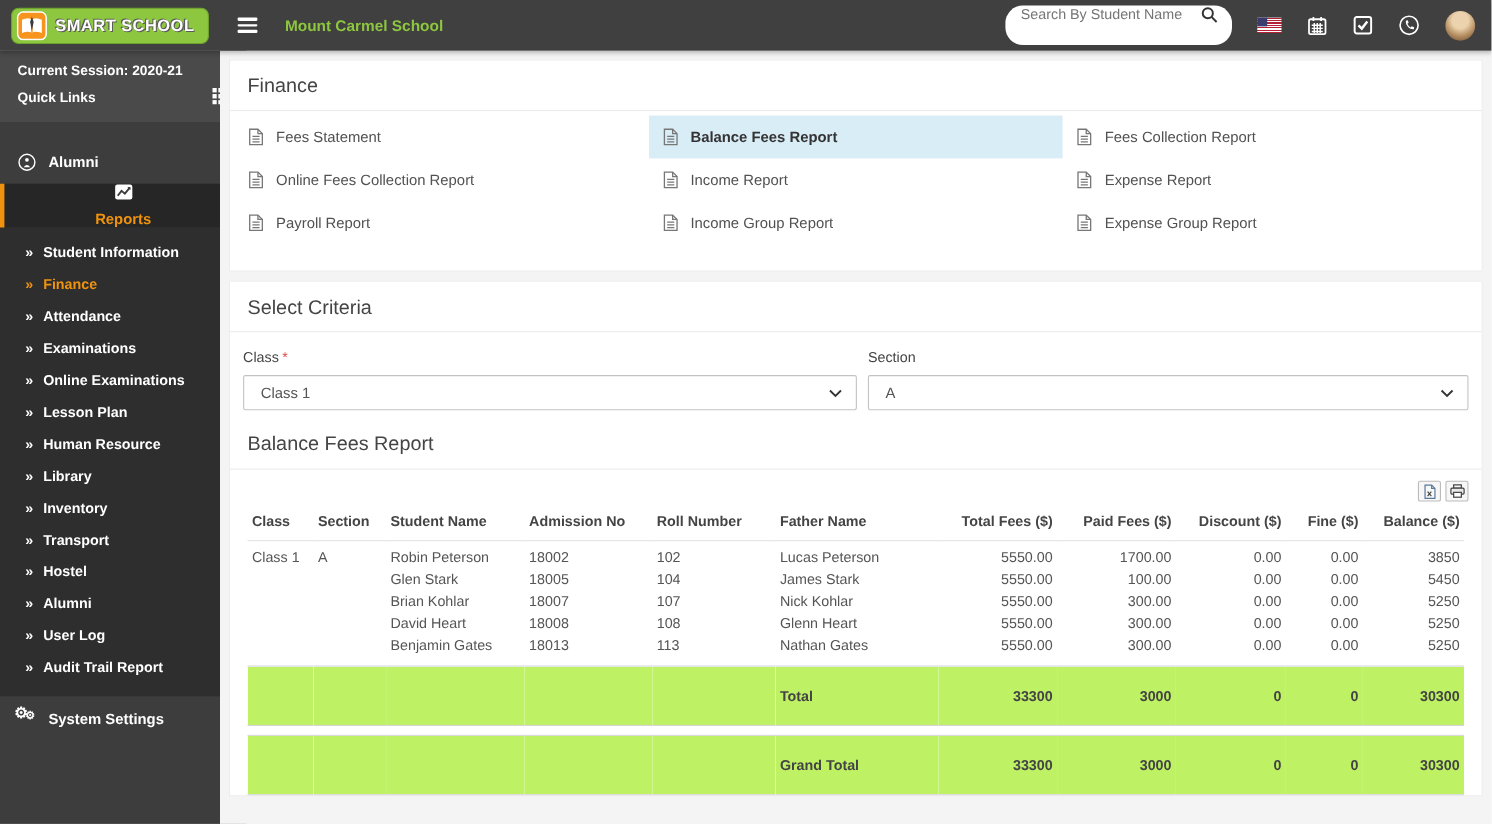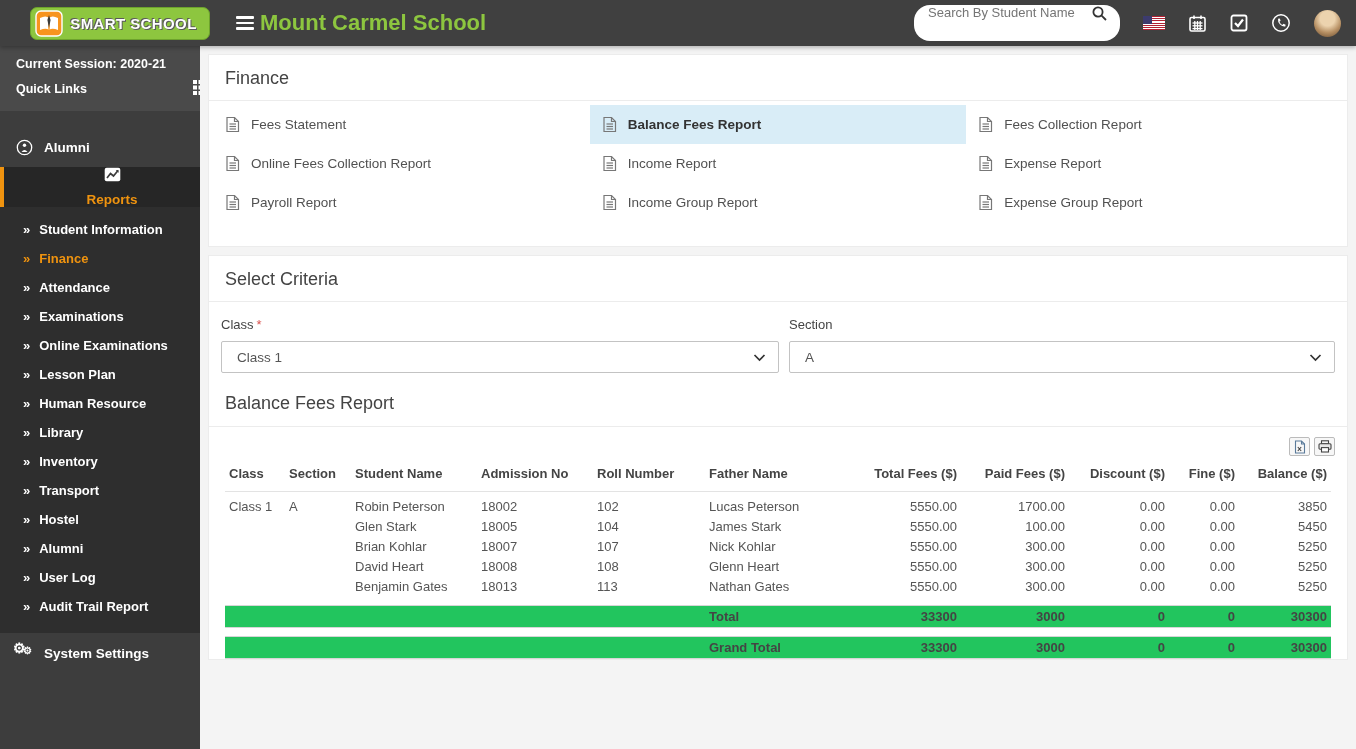--- a/index.html
+++ b/index.html
@@ -1,30 +1,30 @@
 <!DOCTYPE html>
 <html><head>
 <meta charset="utf-8">
 <style>
   * { box-sizing: border-box; margin: 0; padding: 0; }
   html,body { width:1356px; height:749px; overflow:hidden; }
   body { font-family:"Liberation Sans", sans-serif; background:#f4f4f4; position:relative; }
 
   
   header { position:absolute; top:0; left:0; right:0; height:46px; background:#404040;
-           display:flex; align-items:center; z-index:20; box-shadow:0 2px 4px rgba(0,0,0,.25);padding-left:20px; }
+           display:flex; align-items:center; z-index:20; box-shadow:0 2px 4px rgba(0,0,0,.25); }
   .logo-box { width:200px; height:46px; display:flex; align-items:center; justify-content:center; cursor:pointer; }
   .logo-pill { background:#8dc63f; border:1px solid #6da32c; border-radius:7px; height:33px;
                display:flex; align-items:center; gap:7px; padding:2px 12px 2px 4px; }
   .logo-book { width:28px; height:27px; display:flex; align-items:center; }
   .logo-text { color:#fff; font-weight:bold; font-size:15px; letter-spacing:.4px;
                text-shadow:1px 1px 0 #5a5a5a, -1px -1px 0 #5a5a5a; white-space:nowrap; }
   .hamburger { margin-left:16px; width:18px; cursor:pointer; display:flex; flex-direction:column; gap:3px; }
   .hamburger span { height:2.5px; background:#fff; border-radius:1px; }
-  .school-name { color:#8dc63f; font-size:22px; font-weight:bold; margin-left:6px; white-space:nowrap; }
+  .school-name { color:#8dc63f; font-size:14px; font-weight:bold; margin-left:25px; white-space:nowrap; }
   .header-icons { margin-left:auto; display:flex; align-items:center; gap:23px; padding-right:15px; }
   .search-pill { background:#fff; border-radius:16px; height:36px; width:206px;
                  display:flex; align-items:flex-start; padding:0 12px 0 14px; }
   .search-pill input { border:0; outline:0; flex:1; min-width:0; font-size:13px; color:#555;
                        font-family:"Liberation Sans",sans-serif; background:transparent; }
   .hicon { display:flex; align-items:center; cursor:pointer; }
   .flag { width:22px; height:14px; cursor:pointer; position:relative;
           background:repeating-linear-gradient(#b22234 0 1.1px, #fff 1.1px 2.2px); }
   .flag::before { content:""; position:absolute; left:0; top:0; width:9px; height:7.5px; background:#3c3b6e; }
   .avatar { width:27px; height:27px; border-radius:50%; cursor:pointer;
@@ -77,21 +77,21 @@
              display:flex; align-items:center; justify-content:center; cursor:pointer; }
 
   table { width:calc(100% - 32px); margin:0 16px; border-collapse:collapse;
           font-size:13px; color:#555; table-layout:fixed; }
   thead th { font-weight:bold; color:#444; text-align:left; padding:8px 4px 10px;
              border-bottom:1px solid #e3e3e3; font-size:13px; white-space:nowrap; }
   th.r, td.r { text-align:right; }
   tbody td { padding:2.5px 4px; white-space:nowrap; overflow:hidden; }
   tr.first td { padding-top:7px; }
   tr.spacer td { height:9px; padding:0; }
-  tr.total td { background:#22c55e; font-weight:bold; color:#444; padding:3px 4px;
+  tr.total td { background:#bef264; font-weight:bold; color:#444; padding:19px 4px;
                 border-top:1px solid #d6d6d6; border-bottom:1px solid #d6d6d6; }
 </style>
 </head>
 <body>
 
 <header>
   <div class="logo-box">
     <div class="logo-pill">
       <span class="logo-book">
         <svg width="28" height="27" viewBox="0 0 28 27">

